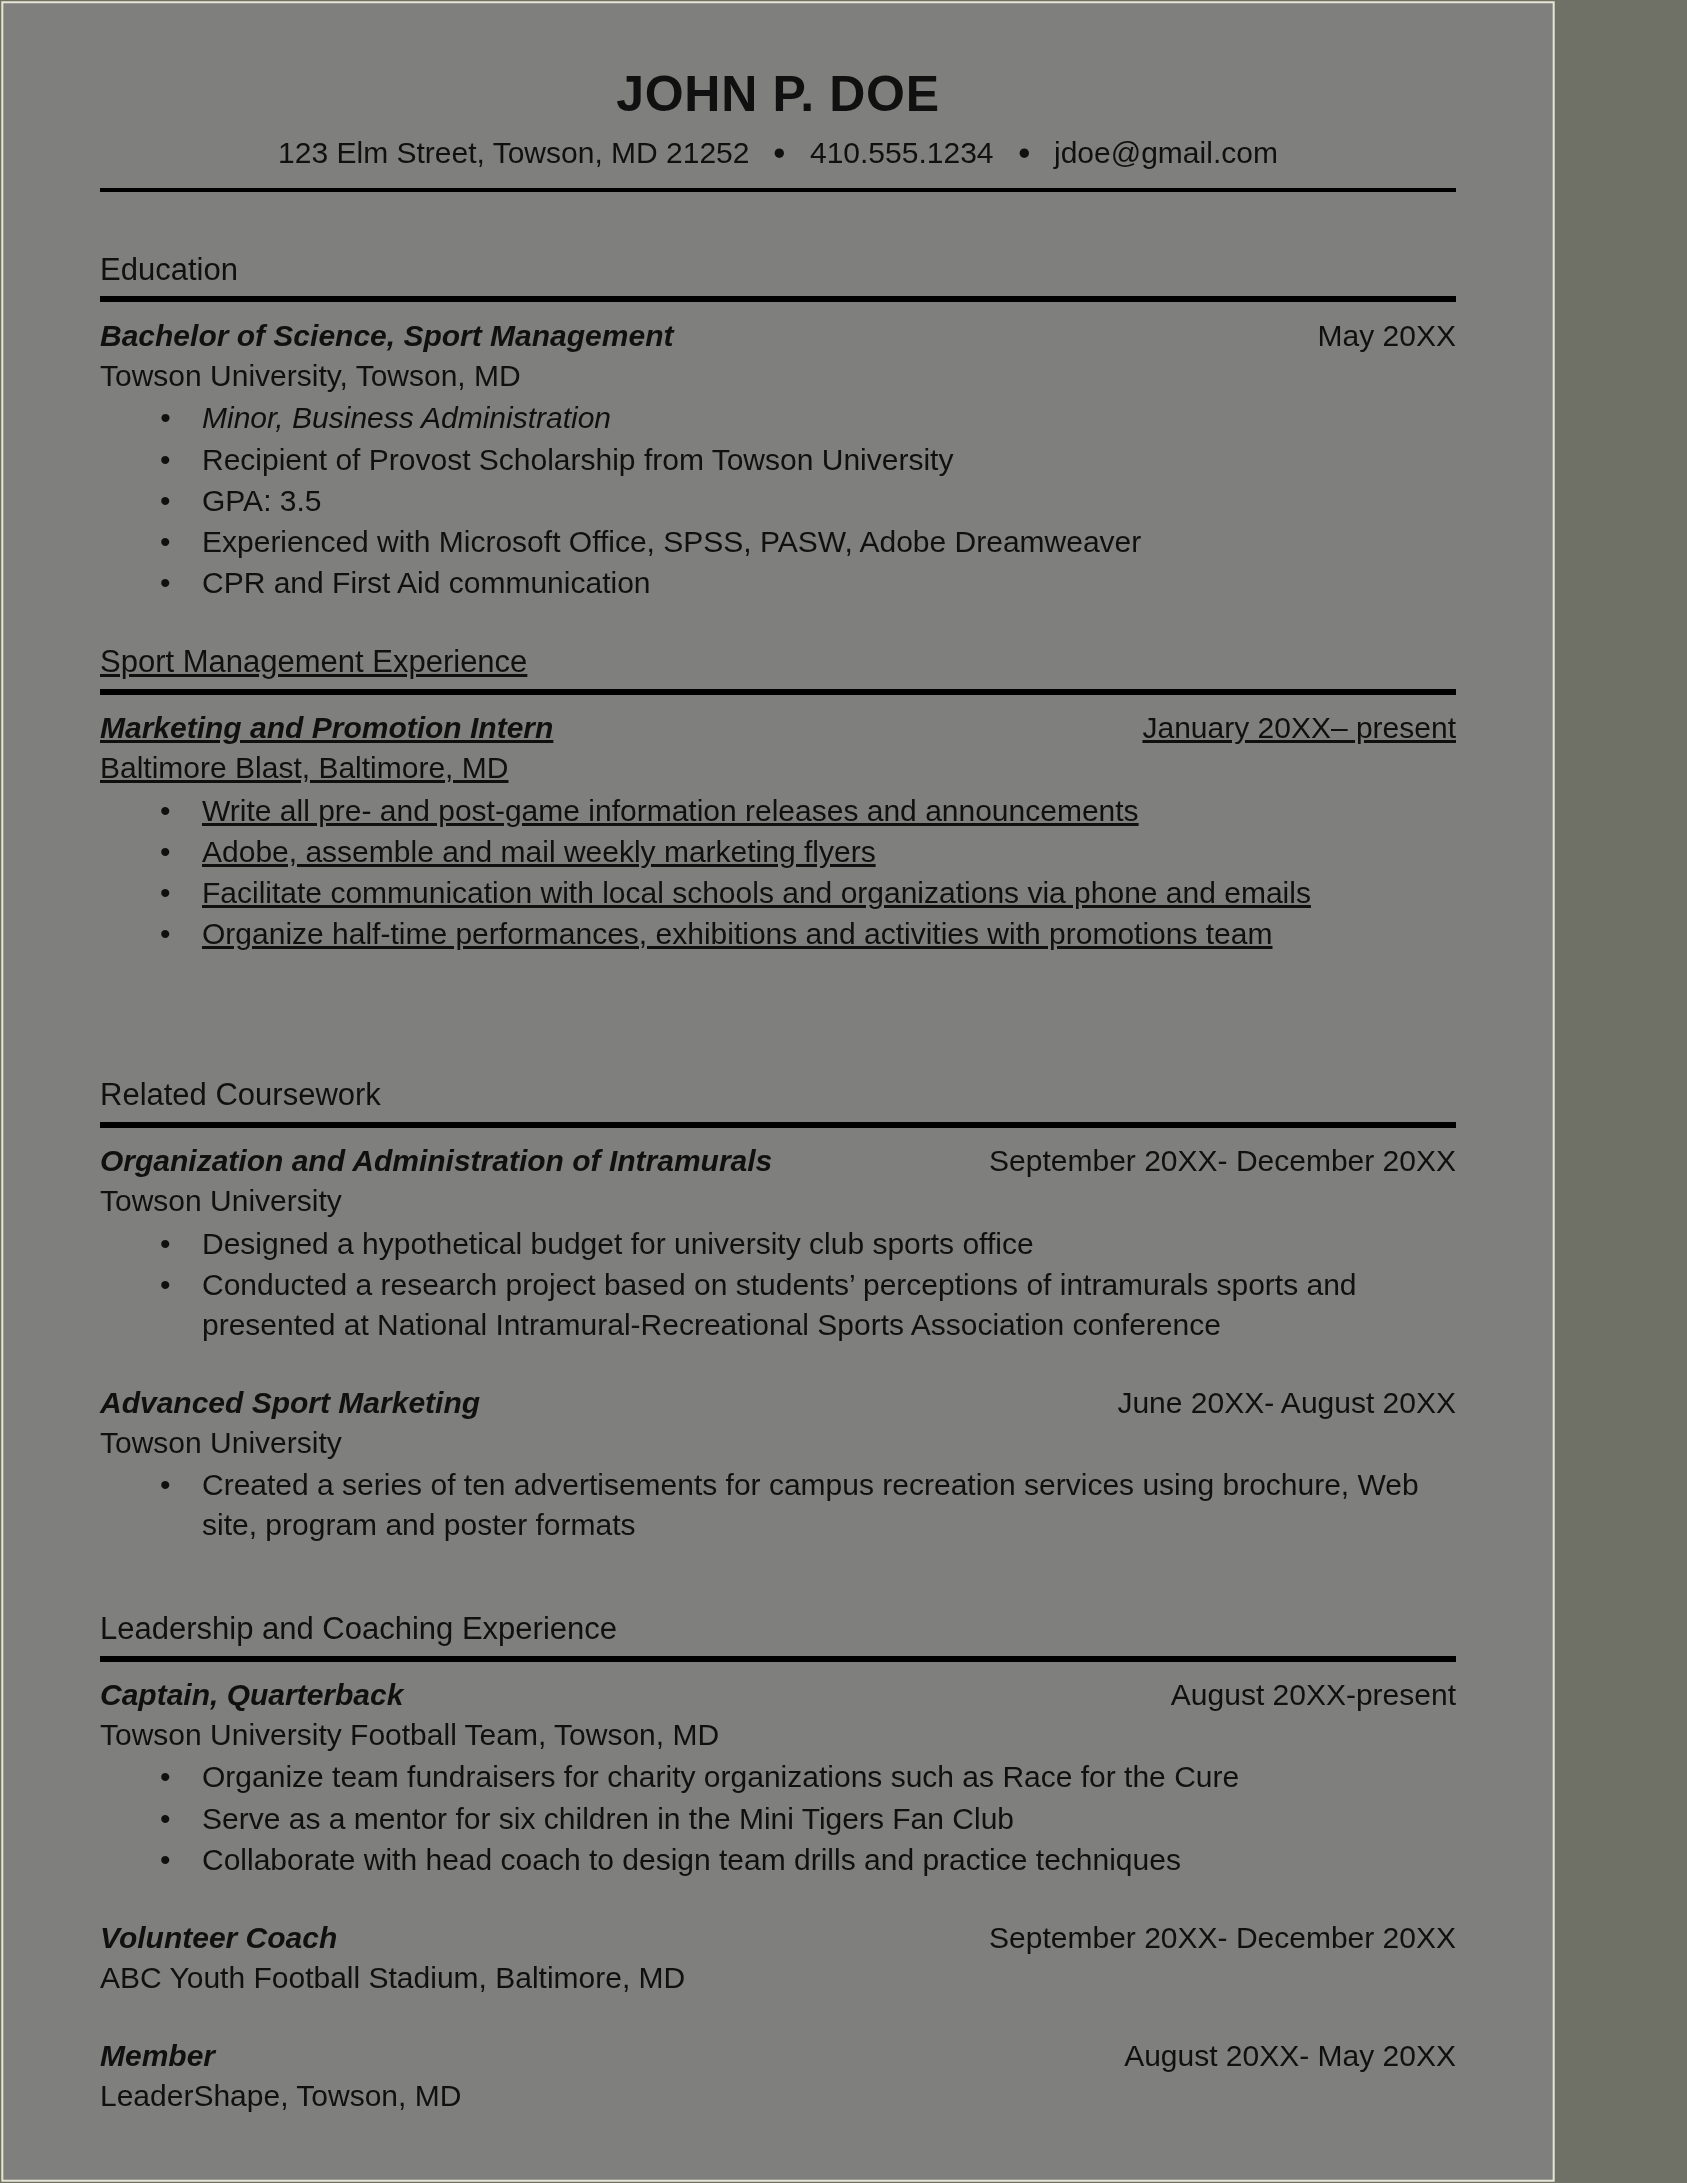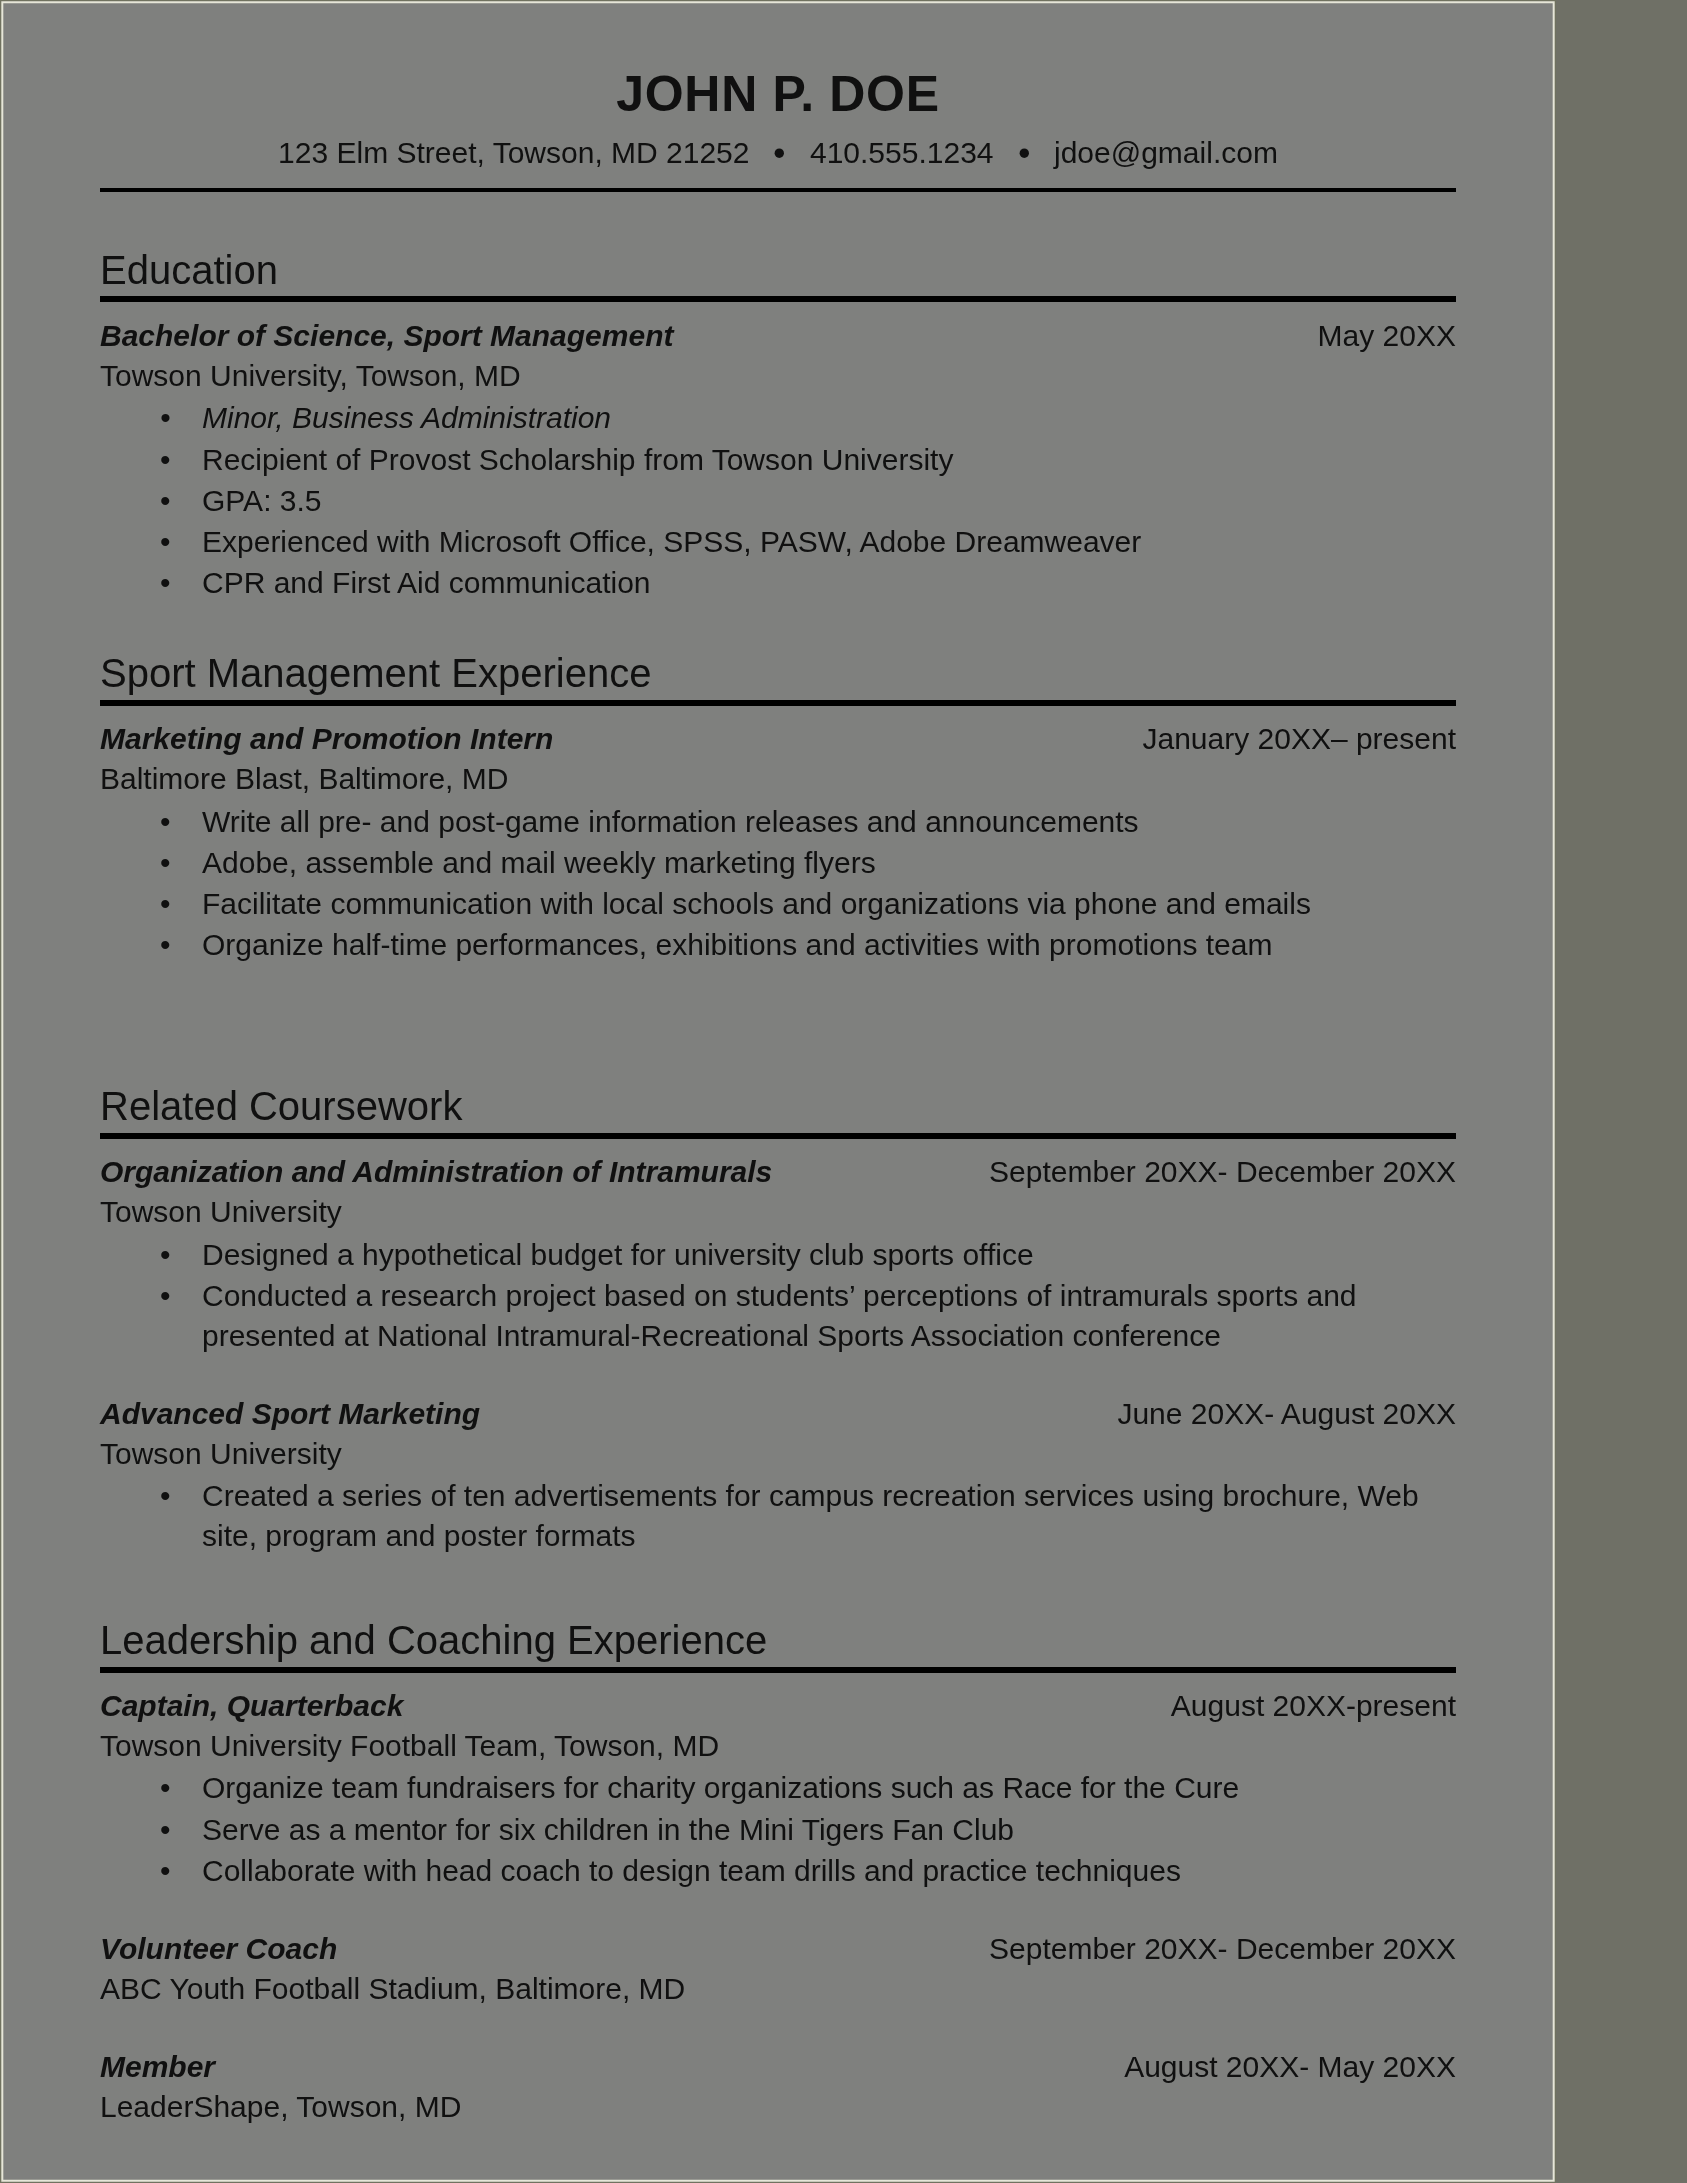--- a/index.html
+++ b/index.html
@@ -36,28 +36,28 @@
     display: inline-block;
     margin: 0 25px;
     transform: scale(1.15);
   }
   .rule { background: #000; }
   .header-rule { height: 4.6px; margin-top: 17px; }
 
   
   h2.section-title {
     margin: 0;
-    font-size: 40px;
+    font-size: 31px;
     line-height: 42px;
     font-weight: 400;
   }
   .section-rule { height: 6px; margin-top: 5.3px; }
 
   .s-education  { margin-top: 57px; }
-  .s-sport      { margin-top: 49px; }
+  .s-sport      { margin-top: 38px; text-decoration: underline; }
   .s-coursework { margin-top: 120px; }
   .s-leadership { margin-top: 63px; }
 
   .entry { margin-top: 13.2px; }
   .entry + .entry { margin-top: 38px; }
 
   .entry-row {
     display: flex;
     justify-content: space-between;
     align-items: center;

